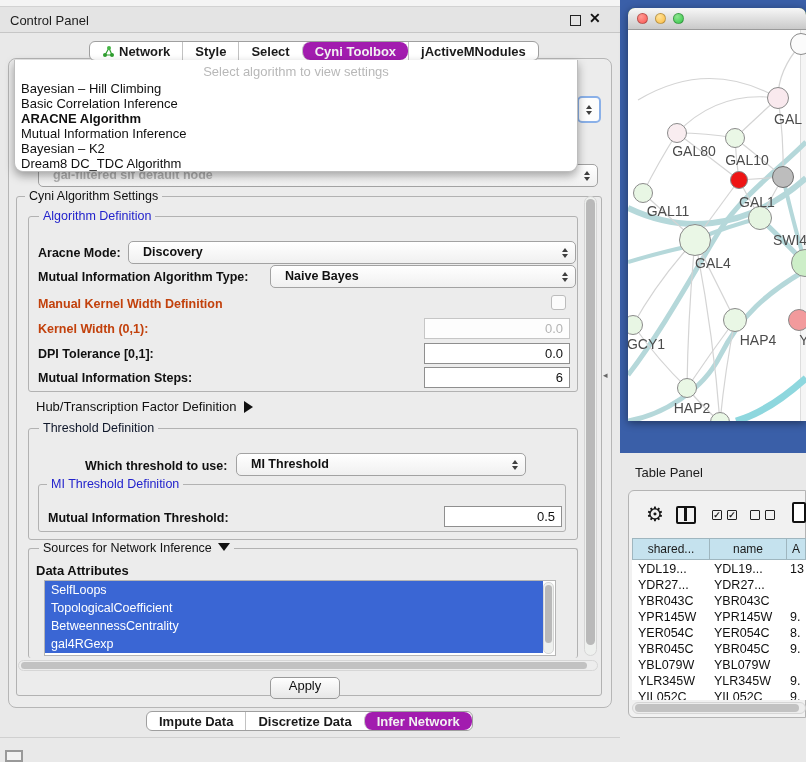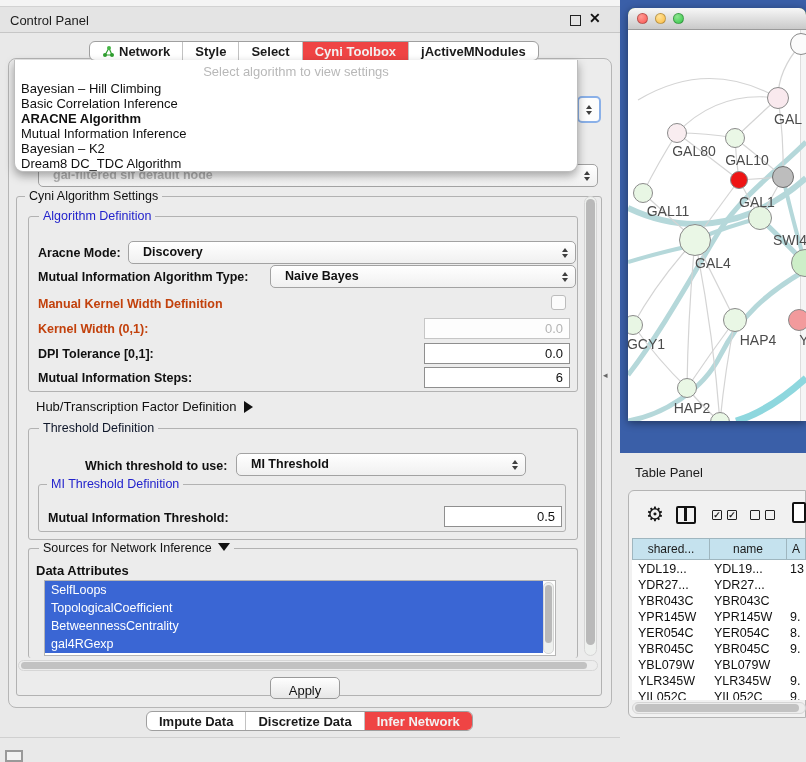--- a/index.html
+++ b/index.html
@@ -10,21 +10,21 @@
   
   .top-strip { left:0; top:0; width:620px; height:7px; background:#f4f4f4; border-bottom:1px solid #d2d2d2; }
   .titlebar { left:0; top:7px; width:620px; height:26px; background:#e4e4e4; border-bottom:1px solid #c6c6c6; }
   .titlebar .t { position:absolute; left:10px; top:6px; font-size:13px; color:#1c1c1c; }
   .float-icon { position:absolute; left:570px; top:8px; width:11px; height:11px; border:1.5px solid #222; background:transparent; }
   .close-icon { position:absolute; left:589px; top:3px; font-size:14px; font-weight:900; color:#111; }
 
   .tabbar { display:flex; overflow:hidden; border:1px solid #9f9f9f; border-radius:6px; background:#fff; height:20px; }
   .tab { display:flex; align-items:center; justify-content:center; gap:4px; padding:0 12px; font-size:13px; font-weight:600; color:#1a1a1a; border-left:1px solid #c2c2c2; white-space:nowrap; }
   .tab:first-child { border-left:none; }
-  .tab.sel { background:#ef4444; color:#f2f2f2; }
+  .tab.sel { background:#a21caf; color:#f2f2f2;border-radius:8px; }
 
   .content-box { left:8px; top:58px; width:604px; height:650px; background:#ececec; border:1px solid #b6b6b6; border-radius:8px; }
 
   
   .dropdown { left:14px; top:60px; width:564px; height:112px; background:#fff; border:1px solid #bdbdbd; border-top:none; border-radius:0 0 9px 9px; box-shadow:0 4px 10px rgba(0,0,0,.35); z-index:50; }
   .dropdown .hint { position:absolute; top:4px; left:0; width:100%; text-align:center; font-size:13px; color:#b8b8b8; }
   .dd-item { position:absolute; left:4px; width:552px; height:15px; line-height:15px; font-size:13px; padding-left:2px; color:#101010; }
   .dd-item.bold { font-weight:bold; }
 
   .focus-frag { left:577px; top:96px; width:24px; height:27px; background:#fdfdfd; border:2px solid #8ab0e8; border-radius:5px; z-index:40; }
@@ -53,21 +53,21 @@
   .tri-down { display:inline-block; width:0; height:0; border-left:6px solid transparent; border-right:6px solid transparent; border-top:8px solid #111; vertical-align:1px; margin-left:6px; }
 
   .attr-list { position:absolute; background:#fff; border:1px solid #b5b5b5; }
   .attr-item { height:18px; line-height:18px; background:#3a66d4; color:#fff; font-size:12.5px; padding-left:6px; width:498px; }
 
   .vscroll { position:absolute; background:#eef0ee; border:1px solid #d6d6d6; border-radius:7px; }
   .vscroll .thumb { position:absolute; left:1px; right:1px; background:#b9b9b9; border-radius:6px; }
   .hscroll { position:absolute; background:#ededed; border:1px solid #d6d6d6; border-radius:6px; }
   .hscroll .thumb { position:absolute; top:1px; bottom:1px; background:#c2c2c2; border-radius:5px; }
 
-  .apply-btn { left:270px; top:677px; width:70px; height:22px; border:1px solid #9a9a9a; border-radius:5px; background:linear-gradient(#fefefe,#e7e7e7); font-size:13px; display:flex; align-items:flex-end; justify-content:center; }
+  .apply-btn { left:270px; top:677px; width:70px; height:22px; border:1px solid #9a9a9a; border-radius:5px; background:linear-gradient(#fefefe,#e7e7e7); font-size:13px; display:flex; align-items:flex-start; justify-content:center; }
 
   .panel-bottom-line { left:0; top:737px; width:620px; height:1px; background:#d0d0d0; }
   .corner-icon { left:5px; top:750px; width:18px; height:12px; border:2px solid #999; background:#f2f2f2; }
 
   
   .desktop-blue { left:620px; top:0; width:186px; height:453px; background:#3a5fa8; }
   .net-window { left:628px; top:8px; width:178px; height:413px; border-radius:7px 7px 0 0; background:#4d7c0f; box-shadow:0 2px 8px rgba(0,0,0,.45); }
   .net-titlebar { position:absolute; left:0; top:0; width:178px; height:22px; border-radius:7px 7px 0 0; background:linear-gradient(#f7f7f7,#c9c9c9); border-bottom:1px solid #9a9a9a; }
   .light { position:absolute; top:5px; width:11px; height:11px; border-radius:50%; border:1px solid rgba(0,0,0,.25); }
   .graph { position:absolute; left:0; top:22px; width:178px; height:391px; overflow:hidden; background:#fff; }

